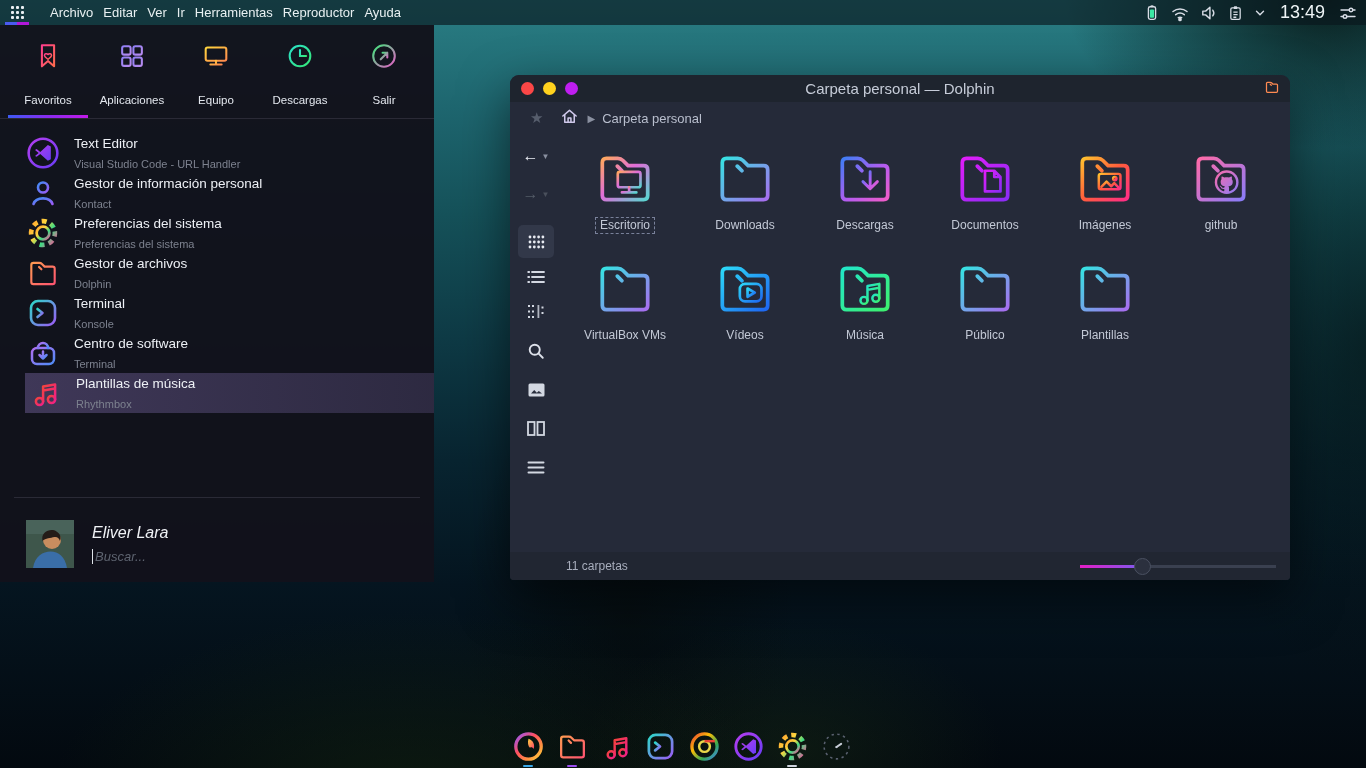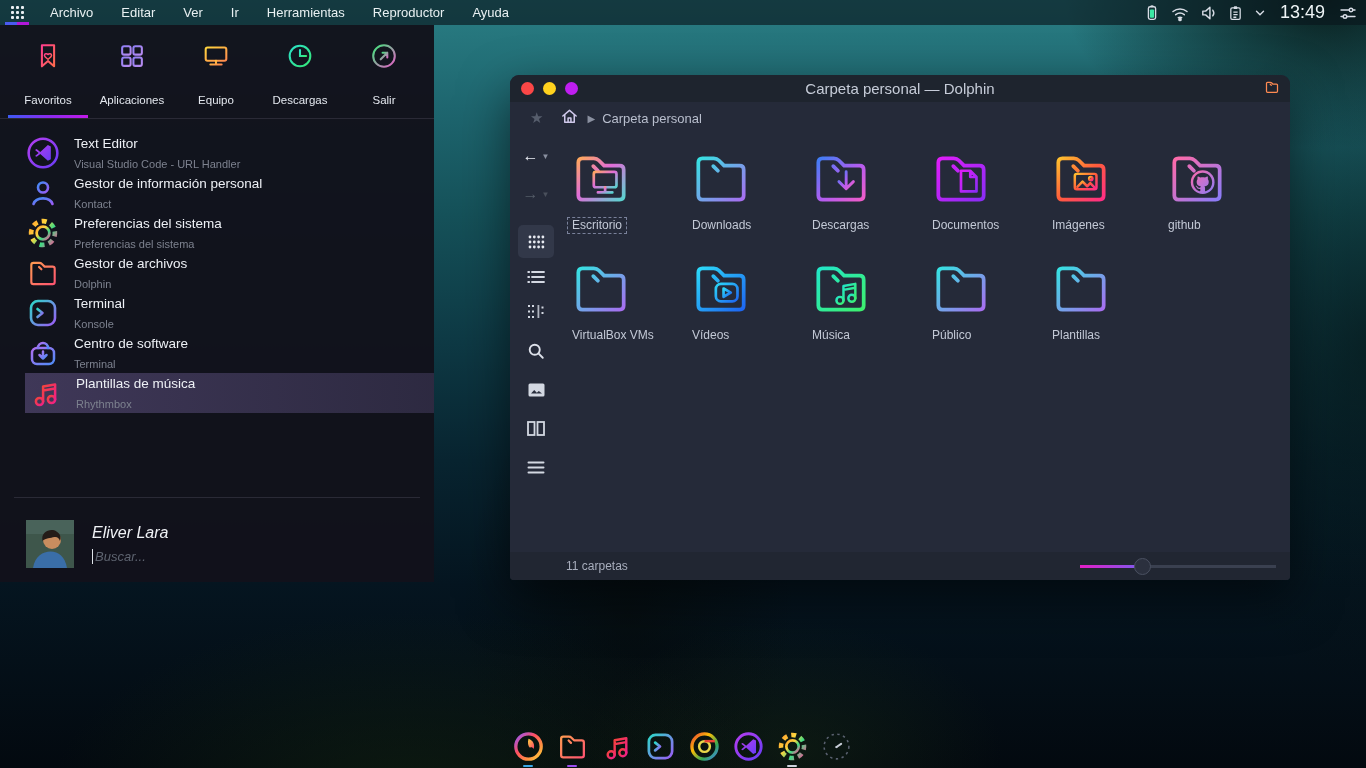--- a/index.html
+++ b/index.html
@@ -16,21 +16,21 @@
   }
   
   .topbar { position:absolute; left:0; top:0; width:1366px; height:25px;
     background:rgba(9,23,29,0.66); display:flex; align-items:center; color:#e8f0f2; font-size:13px; }
   .startbtn { width:34px; height:25px; position:relative; display:flex; align-items:center; justify-content:center; }
   .dots9 { width:13px; height:13px; display:grid; grid-template-columns:repeat(3,1fr); gap:2px; }
   .dots9 i { width:3px; height:3px; background:#e8eef2; border-radius:1px; }
   .start-ul { position:absolute; left:5px; bottom:0; width:24px; height:3px; display:flex; }
   .start-ul b:first-child { flex:1; background:#4a5af0; }
   .start-ul b:last-child { flex:1; background:#b018d8; }
-  .menus { display:flex; gap:28px; margin-left:16px; }
+  .menus { display:flex; gap:10px; margin-left:16px; }
   .menus span { cursor:default; }
   .tray { margin-left:auto; display:flex; align-items:center; gap:9px; padding-right:8px; }
   .tray svg { display:block; }
   .tray .clock { font-size:18px; color:#eef4f6; margin:0 4px; }
   
   .launcher { position:absolute; left:0; top:25px; width:434px; height:557px;
     background:rgba(18,18,27,0.97); color:#e9ecf2; }
   .tabs { display:flex; padding:8px 6px 0 6px; }
   .tab { width:84px; display:flex; flex-direction:column; align-items:center; gap:19px; padding:8px 0 12px 0; position:relative; }
   .tab .tlabel { font-size:11.5px; color:#e3e7ee; }
@@ -68,21 +68,21 @@
   .crumb { font-size:13px; color:#b9bfce; }
   .side { position:absolute; left:0; top:62px; width:52px; bottom:28px; display:flex; flex-direction:column; align-items:center; }
   .side .nav { height:38px; display:flex; align-items:center; gap:3px; }
   .side .arrow { font-size:16px; color:#e8ebf2; }
   .side .arrow.dis { color:#555c68; }
   .side .carat { font-size:8px; color:#8a90a0; }
   .side .carat.dis { color:#4a505c; }
   .vbtn { width:36px; height:33px; display:flex; align-items:center; justify-content:center; margin-top:2px; border-radius:5px; }
   .vbtn.active { background:#323849; }
   .cells { position:absolute; left:52px; top:62px; right:0; bottom:28px; }
-  .cell { position:absolute; width:114px; text-align:left; }
+  .cell { position:absolute; width:114px; text-align:center; }
   .cell .fl { display:inline-block; margin-top:3px; font-size:12px; color:#c3c9d6; padding:0 4px 1px 4px; }
   .cell.sel .fl { outline:1px dashed #79819a; }
   .statusbar { position:absolute; left:0; right:0; bottom:0; height:28px; background:#212632; border-radius:0 0 4px 4px;
     display:flex; align-items:center; }
   .statustext { margin-left:56px; font-size:12px; color:#a8aebd; }
   .zoomslider { margin-left:auto; margin-right:14px; width:196px; height:18px; position:relative; }
   .zs-fill { position:absolute; left:0; top:8px; width:62px; height:2.5px; background:linear-gradient(90deg,#e61ec8,#7a5cf0); }
   .zs-rest { position:absolute; left:62px; right:0; top:8px; height:2.5px; background:#3a4050; }
   .zs-handle { position:absolute; left:54px; top:1px; width:17px; height:17px; border-radius:50%; background:#2b303e; border:1.5px solid #4a5061; }
   

